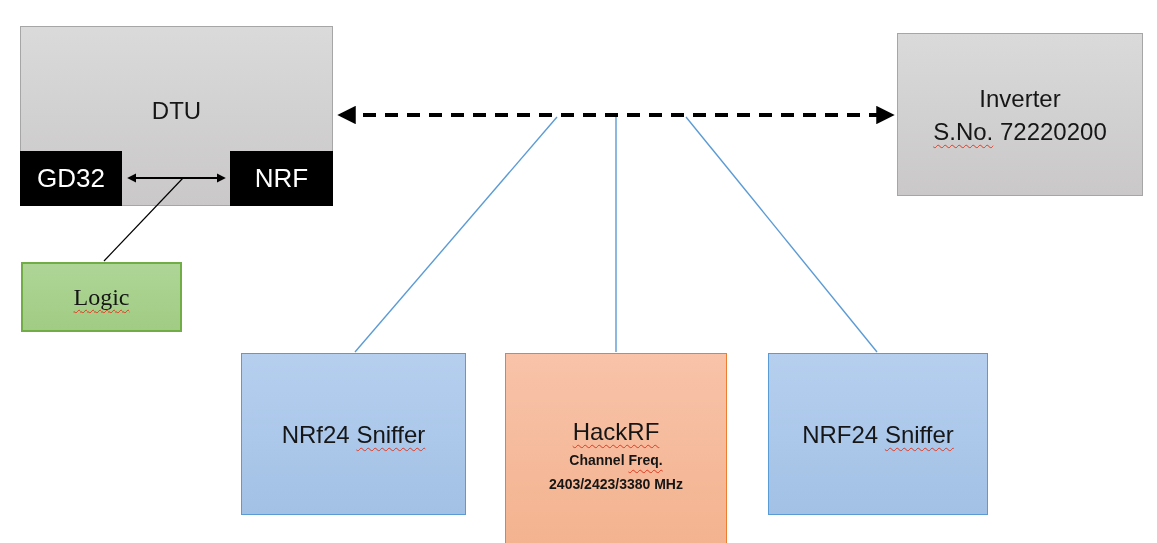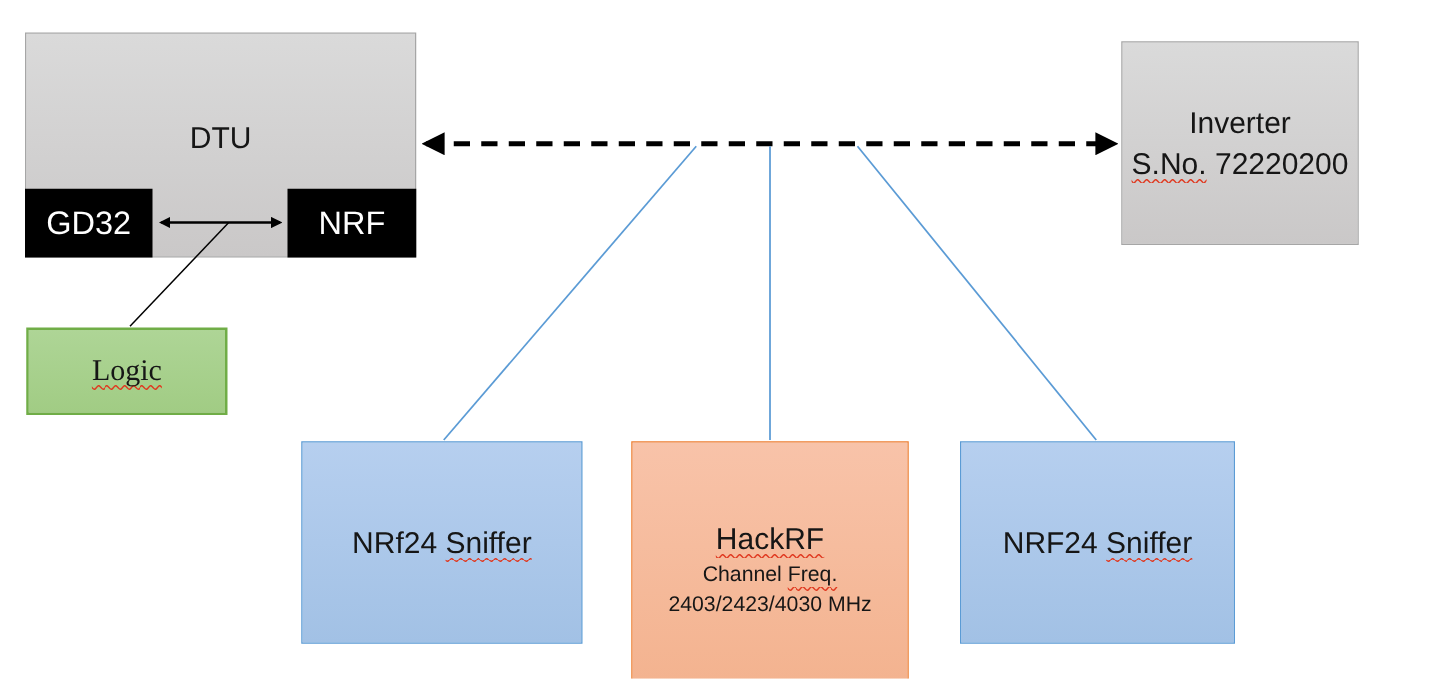--- a/index.html
+++ b/index.html
@@ -17,27 +17,27 @@
   }
   .box{
     position:absolute;
     display:flex;flex-direction:column;
     align-items:center;justify-content:center;
     text-align:center;
     box-sizing:border-box;
     z-index:2;
   }
   .box .ln{font-size:24px;line-height:33px;white-space:nowrap;}
-  .box .ln-sm{font-size:17px;line-height:24px;white-space:nowrap;}
+  .box .ln-sm{font-size:14px;line-height:24px;white-space:nowrap;font-weight:bold;}
   .gray{
     background:linear-gradient(180deg,var(--gray-fill-top) 0%,var(--gray-fill-bottom) 100%);
     border:1px solid var(--gray-border);
   }
   .dtu{left:20px;top:26px;width:313px;height:180px;padding-bottom:12px;}
-  .inverter{left:897px;top:33px;width:190px;height:163px;}
+  .inverter{left:897px;top:33px;width:246px;height:163px;}
   .chip{
     position:absolute;background:var(--black-fill);color:var(--white-text);
     display:flex;align-items:center;justify-content:center;
     font-size:26px;z-index:3;
   }
   .gd32{left:20px;top:151px;width:102px;height:55px;}
   .nrf{left:230px;top:151px;width:103px;height:55px;}
   .logic{
     left:21px;top:262px;width:161px;height:70px;
     background:linear-gradient(180deg,var(--green-fill-top) 0%,var(--green-fill-bottom) 100%);
@@ -98,21 +98,21 @@
       <span class="sq">Sniffer</span>
     </div>
   </div>
 
   <div class="box hackrf">
     <div class="ln sq">HackRF</div>
     <div class="ln-sm">
       <span>Channel</span>
       <span class="sq">Freq.</span>
     </div>
-    <div class="ln-sm">2403/2423/4030 MHz</div>
+    <div class="ln-sm">2403/2423/3380 MHz</div>
   </div>
 
   <div class="box bluebox sniffer-right">
     <div class="ln">
       <span>NRF24</span>
       <span class="sq">Sniffer</span>
     </div>
   </div>
 
   <svg class="overlay" viewBox="0 0 1157 543" xmlns="http://www.w3.org/2000/svg">

